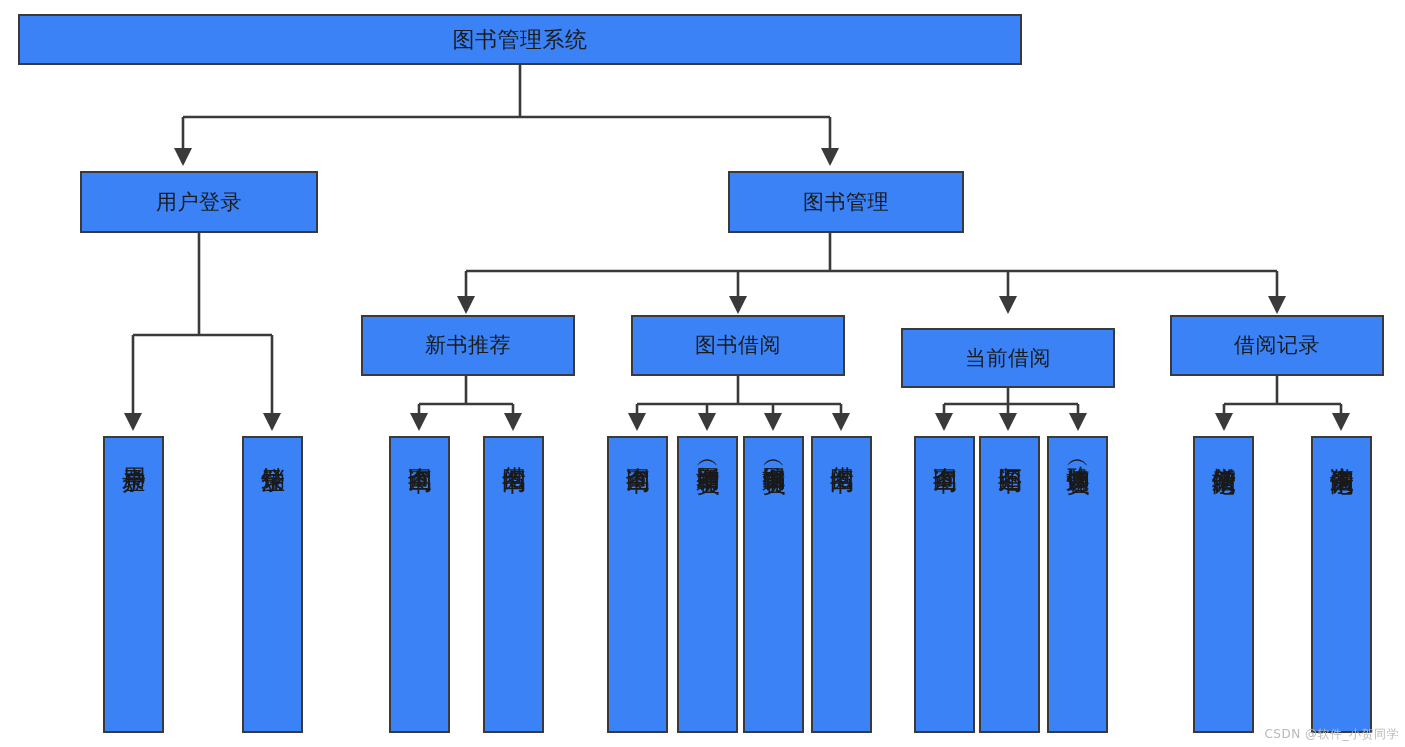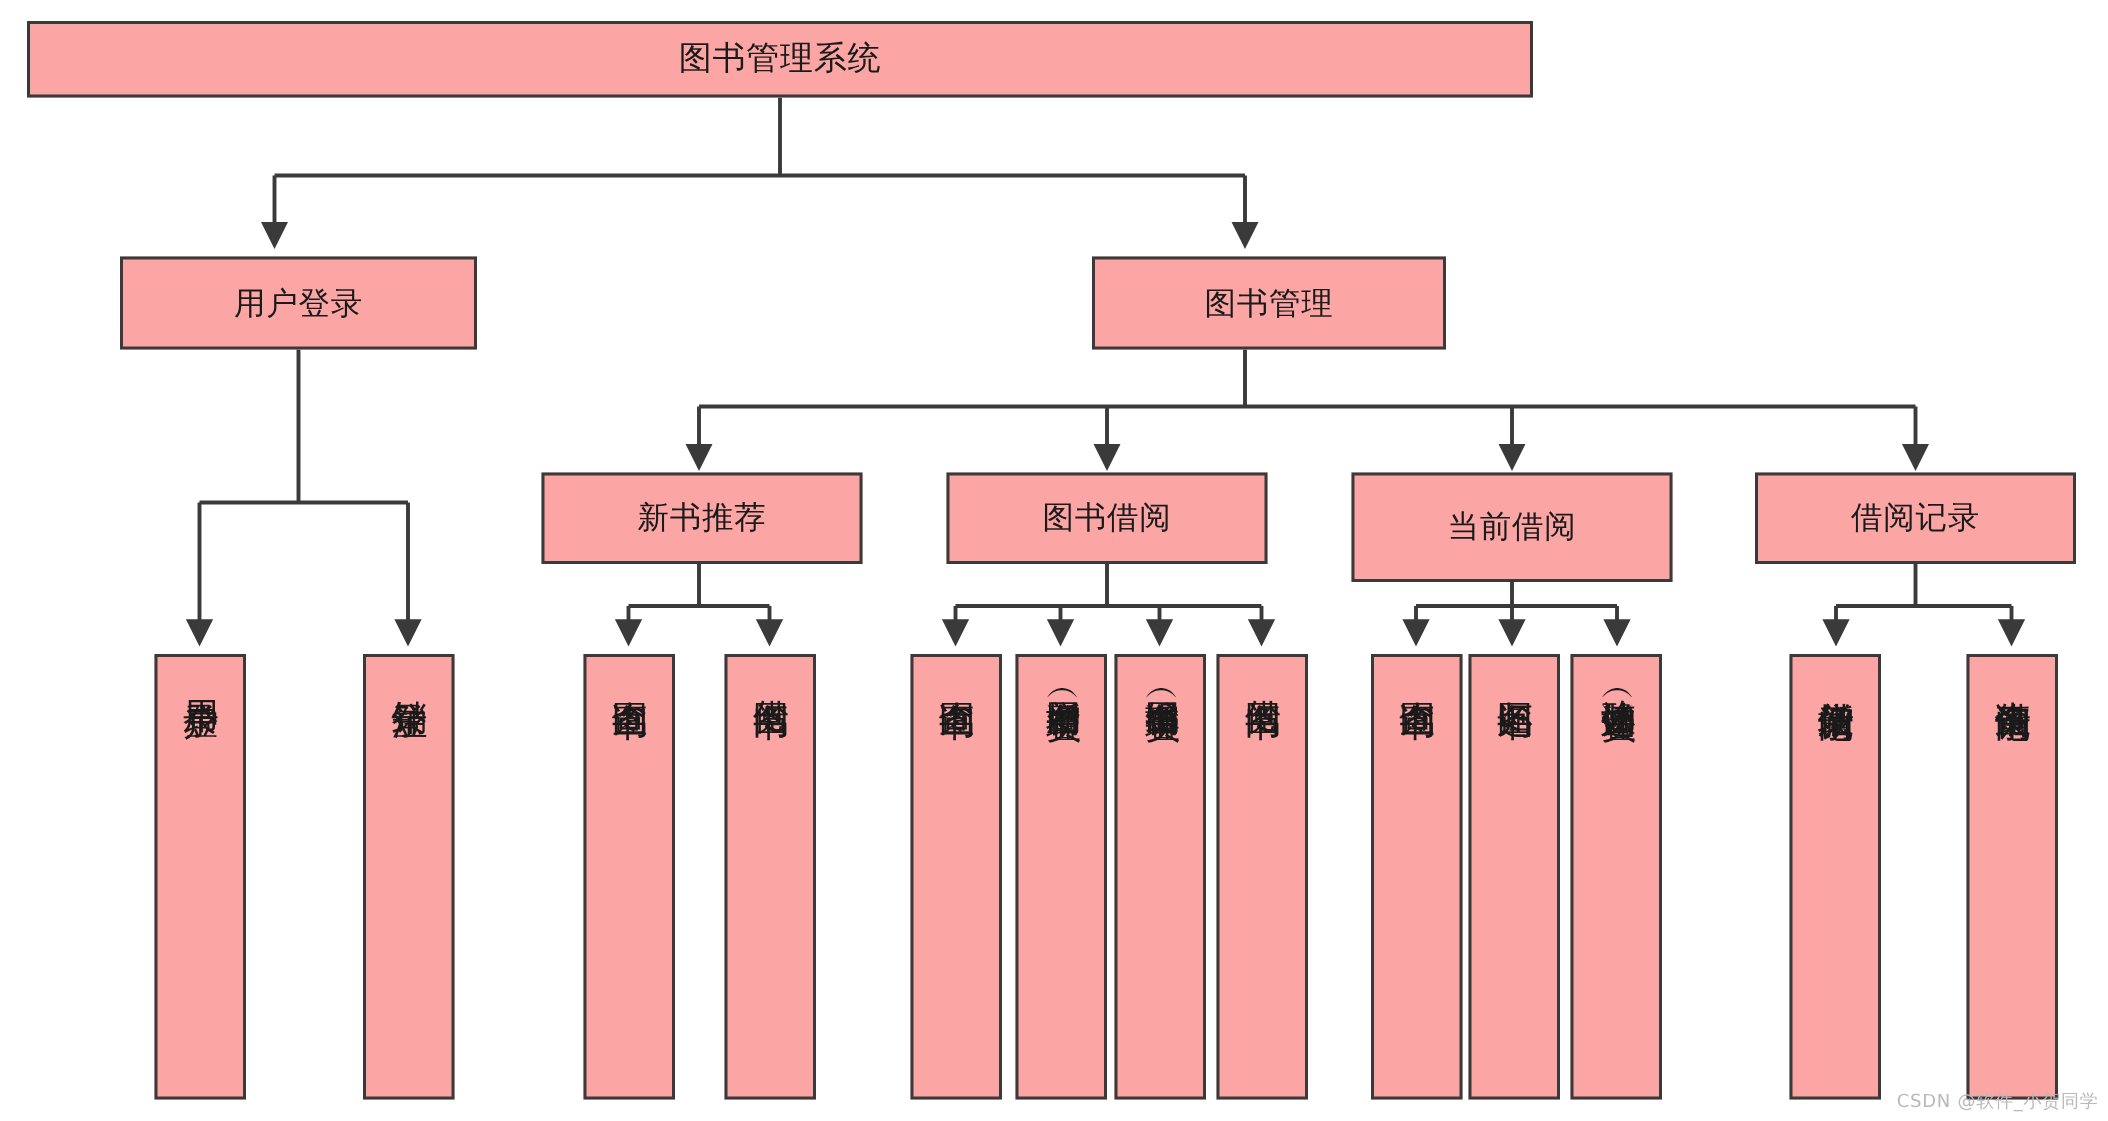--- a/index.html
+++ b/index.html
@@ -18,21 +18,21 @@
   svg#wires{
     position:absolute;
     left:0; top:0;
     width:1405px; height:747px;
     pointer-events:none;
   }
   .node{
     position:absolute;
     box-sizing:border-box;
     border:2px solid #3a3a3a;
-    background:#fca5a5;
+    background:#3b82f6;
     display:flex;
     align-items:center;
     justify-content:center;
     color:#1a1a1a;
     z-index:2;
   }
   .node .lbl{
     display:block;
     line-height:1.18;
     white-space:pre;
@@ -137,21 +137,21 @@
   <div class="node horiz" style="left:728px;top:171px;width:236px;height:62px;">
     <span class="lbl">图书管理</span>
   </div>
 
   <div class="node horiz" style="left:361px;top:315px;width:214px;height:61px;justify-content:center;">
     <span class="lbl">新书推荐</span>
   </div>
   <div class="node horiz" style="left:631px;top:315px;width:214px;height:61px;font-family:Liberation Serif, serif;">
     <span class="lbl">图书借阅</span>
   </div>
-  <div class="node horiz" style="left:901px;top:315px;width:214px;height:73px;">
+  <div class="node horiz" style="left:901px;top:328px;width:214px;height:60px;">
     <span class="lbl">当前借阅</span>
   </div>
   <div class="node horiz" style="left:1170px;top:315px;width:214px;height:61px;">
     <span class="lbl">借阅记录</span>
   </div>
 
   <div class="node vert" style="left:103px;top:436px;width:61px;height:297px;">
     <span class="lbl">用户登录</span>
   </div>
   <div class="node vert" style="left:242px;top:436px;width:61px;height:297px;">

